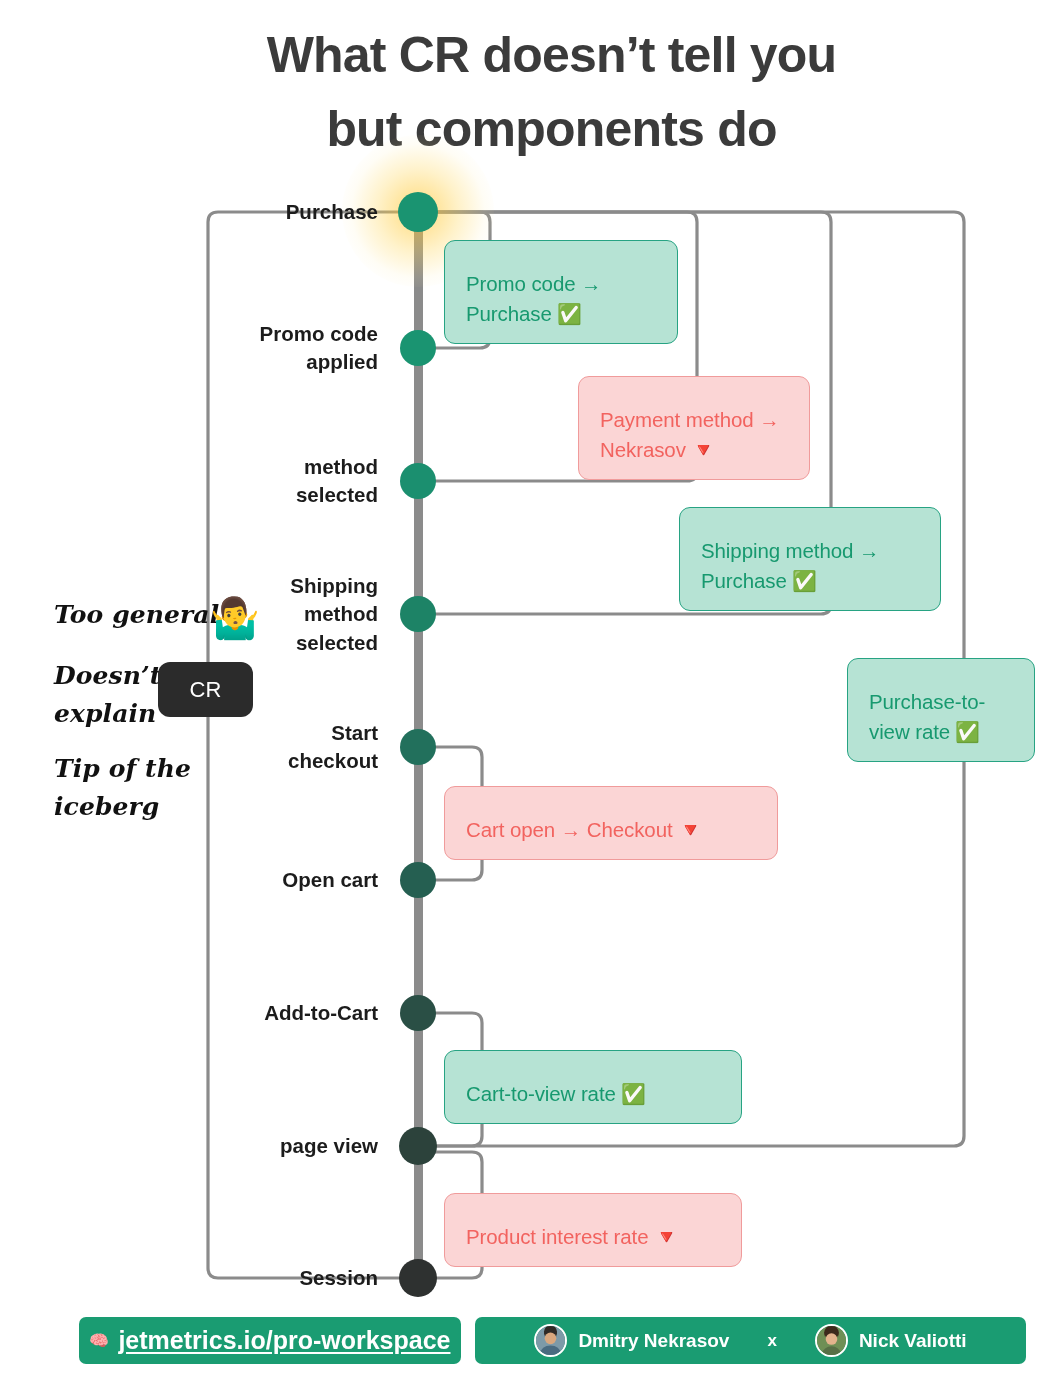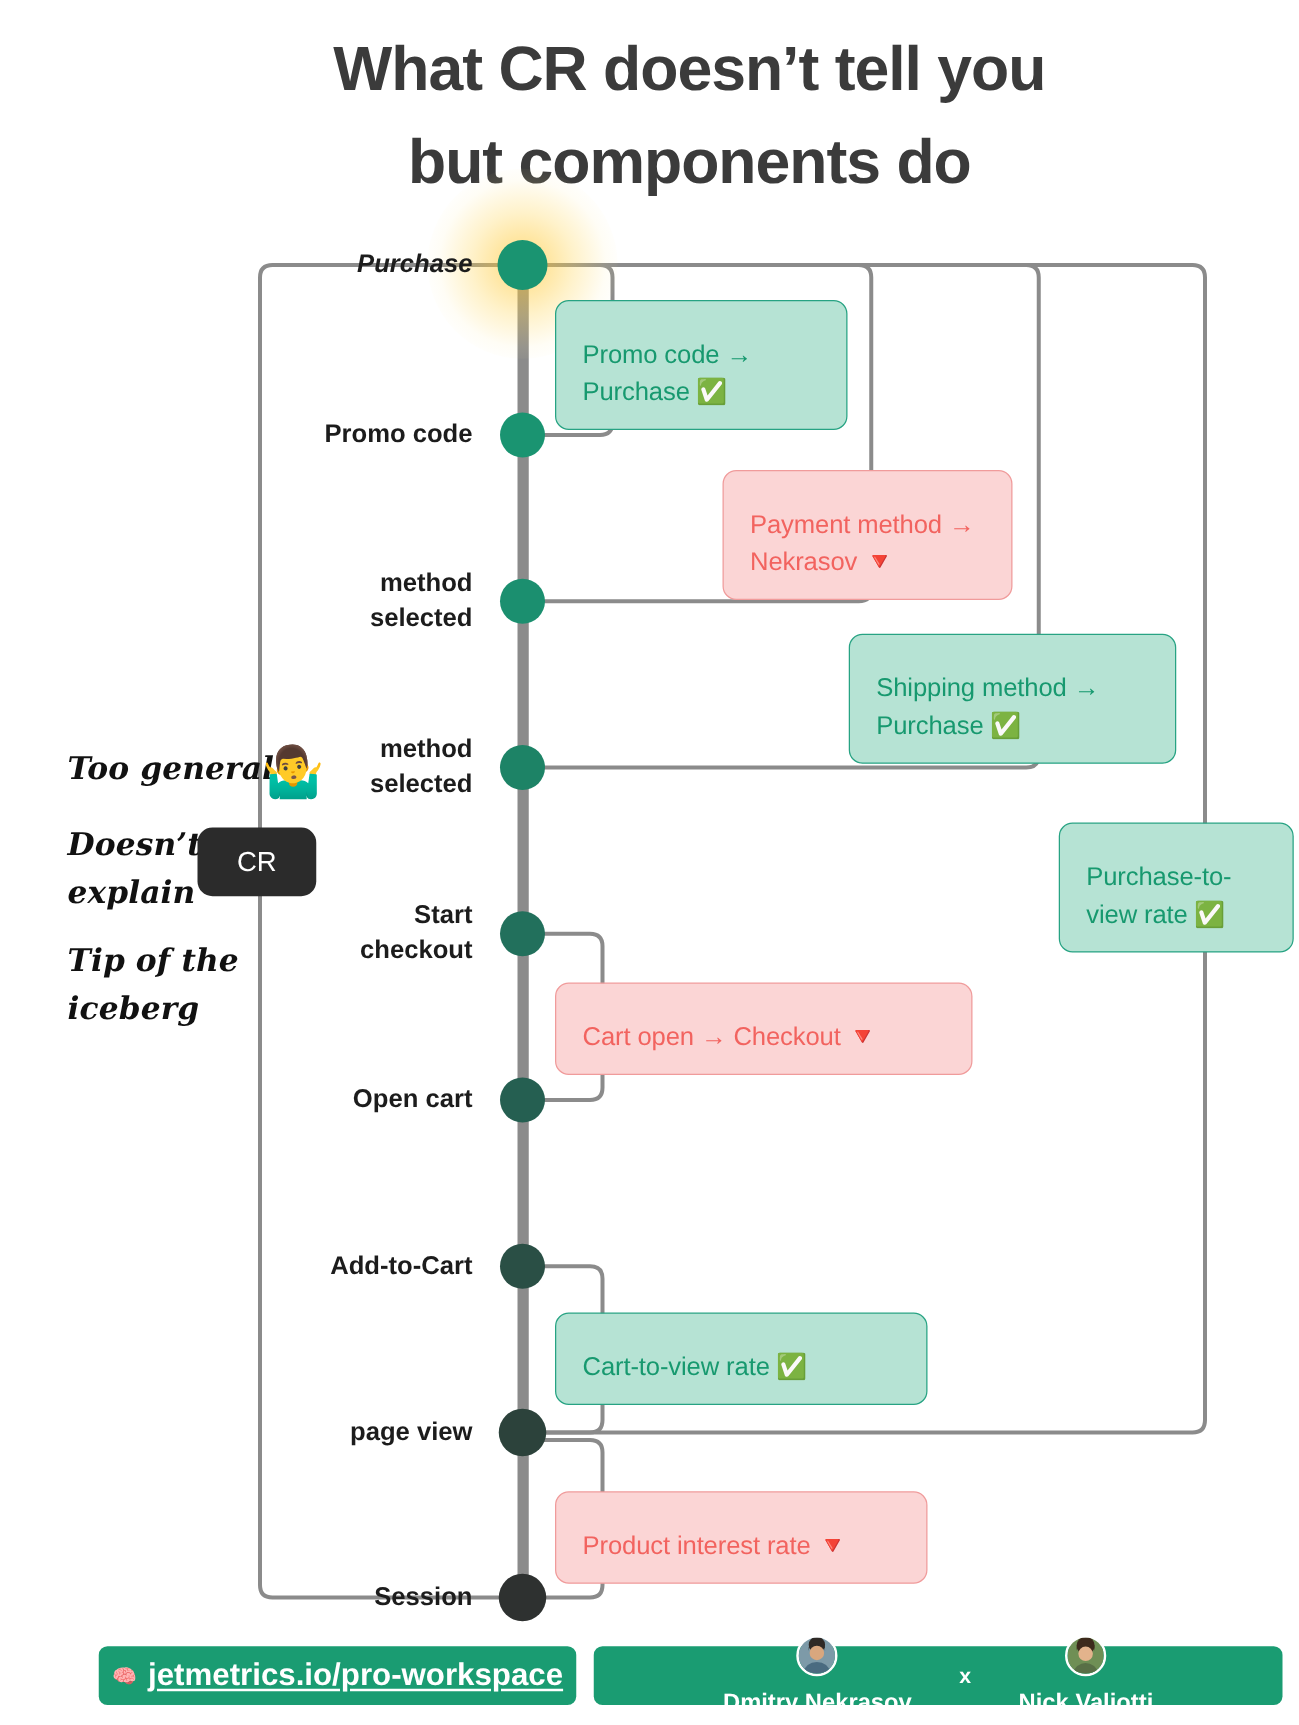--- a/index.html
+++ b/index.html
@@ -99,21 +99,21 @@
     background: #1a9c72; border-radius: 7px;
     display: flex; align-items: center; justify-content: center;
     color: #ffffff; height: 47px;
   }
   #footer-link { width: 382px; gap: 9px; }
   #footer-link .ftext {
     font-size: 25px; font-weight: 700;
     text-decoration: underline; text-underline-offset: 3px;
   }
   #footer-authors { flex: 1; gap: 0; }
-  .author { display: flex; align-items: center; gap: 11px; flex-direction: column; }
+  .author { display: flex; align-items: center; gap: 11px; }
   .avatar {
     width: 33px; height: 33px; border-radius: 50%;
     border: 2px solid #ffffff; overflow: hidden; flex: none;
   }
   .aname { font-size: 19px; font-weight: 700; white-space: nowrap; }
   #x-sep { font-size: 17px; font-weight: 700; padding: 0 38px; }
 </style>
 </head>
 <body>
 
@@ -144,34 +144,36 @@
       <path d="M 400 1152 L 440 1152 Q 450 1152 450 1162 L 450 1268 Q 450 1278 440 1278 L 400 1278"></path>
     </g>
   </svg>
 
   <div id="spine"></div>
 
   <div id="purchase-glow"></div>
 
   <div id="nodes-layer">
       <div class="node" style="left: 386px; top: 212px; width: 40px; height: 40px; background: rgb(26, 148, 113);"></div>
-      <div class="step-label" style="left: 46px; top: 212px; font-style: italic;">
+      <div class="step-label" style="left: 46px; top: 212px;">
         <div>Purchase</div>
       </div>
       <div class="node" style="left: 386px; top: 348px; width: 36px; height: 36px; background: rgb(26, 148, 113);"></div>
       <div class="step-label" style="left: 46px; top: 348px;">
         <div>Promo code</div>
+        <div>applied</div>
       </div>
       <div class="node" style="left: 386px; top: 481px; width: 36px; height: 36px; background: rgb(27, 143, 111);"></div>
       <div class="step-label" style="left: 46px; top: 481px;">
         <div>method</div>
         <div>selected</div>
       </div>
       <div class="node" style="left: 386px; top: 614px; width: 36px; height: 36px; background: rgb(29, 131, 102);"></div>
       <div class="step-label" style="left: 46px; top: 614px;">
+        <div>Shipping</div>
         <div>method</div>
         <div>selected</div>
       </div>
       <div class="node" style="left: 386px; top: 747px; width: 36px; height: 36px; background: rgb(34, 112, 92);"></div>
       <div class="step-label" style="left: 46px; top: 747px;">
         <div>Start</div>
         <div>checkout</div>
       </div>
       <div class="node" style="left: 386px; top: 880px; width: 36px; height: 36px; background: rgb(37, 95, 81);"></div>
       <div class="step-label" style="left: 46px; top: 880px;">

